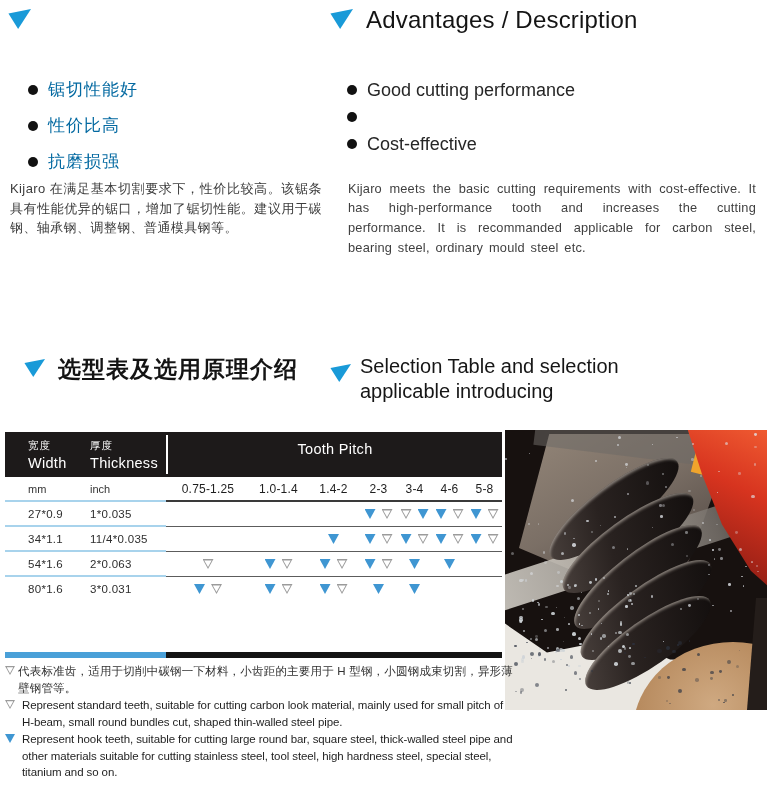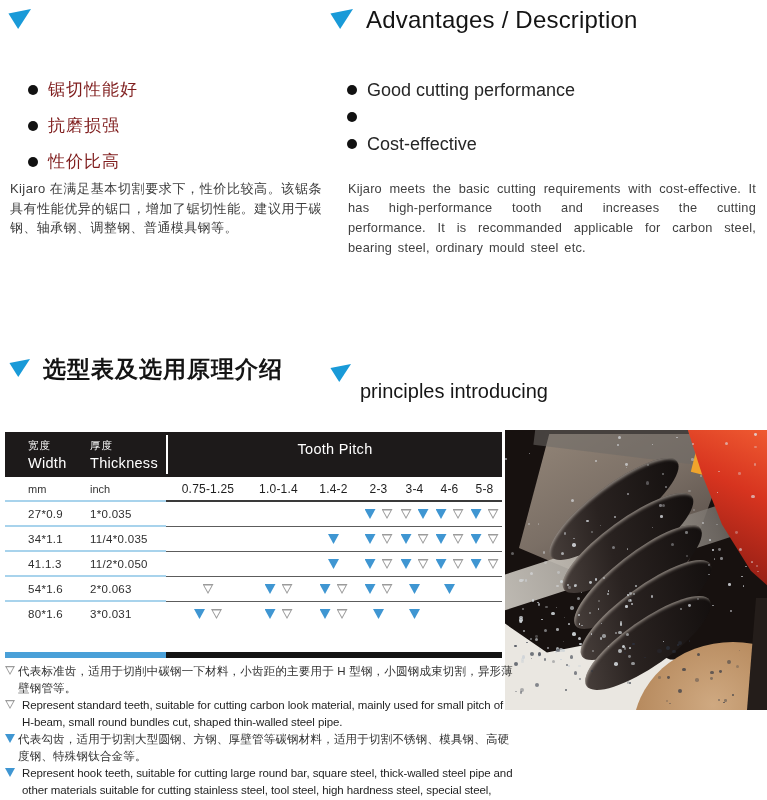--- a/index.html
+++ b/index.html
@@ -14,21 +14,21 @@
   .h-marker{width:23px;height:20px;background:#199ad8;flex:0 0 auto;
     clip-path:polygon(2% 22%,100% 0,44% 100%);margin-top:3px;}
   .h-title{margin-left:13px;font-size:24px;color:#141414;letter-spacing:.2px;line-height:27px;}
   .h-title.cn{font-weight:bold;letter-spacing:1px;}
   .h-title.en{font-weight:500;}
   .h-marker.small{width:21px;height:18px;}
   
   .bullets{list-style:none;margin:0;padding:0;}
   .bullets li{display:flex;align-items:center;margin-bottom:9px;}
   .dot{width:10px;height:10px;border-radius:50%;background:#111;flex:0 0 auto;margin-right:10px;}
-  .bullets.cn li{font-size:17px;color:#7f1d1d;letter-spacing:1px;line-height:27px;}
+  .bullets.cn li{font-size:17px;color:#0369a1;letter-spacing:1px;line-height:27px;}
   .bullets.en li{font-size:18px;color:#262626;line-height:26px;}
   
   .para{text-align:justify;}
   .para.cn{font-size:13px;line-height:19.5px;color:#3c3c3c;letter-spacing:.4px;}
   .para.en{font-size:12.8px;line-height:19.6px;color:#3f3f3f;word-spacing:2px;letter-spacing:.2px;}
   
   .sel-title-en{font-size:20px;line-height:25px;color:#161616;font-weight:500;}
   
   #sel-table{left:5px;top:432px;width:497px;height:226px;}
   .thead{position:absolute;left:0;top:0;width:497px;height:45px;background:#1d1a1a;color:#fff;}
@@ -106,25 +106,25 @@
   <div class="h-row">
     <span class="h-marker"></span>
   </div>
   <ul class="bullets cn abs" style="left:20px;top:70px;width:280px;">
     <li>
         <span class="dot"></span>
         <span>锯切性能好</span>
       </li>
     <li>
         <span class="dot"></span>
+        <span>性价比高</span>
+      </li>
+    <li>
+        <span class="dot"></span>
         <span>抗磨损强</span>
-      </li>
-    <li>
-        <span class="dot"></span>
-        <span>性价比高</span>
       </li>
   </ul>
   <p class="para cn abs" style="left:2px;top:160px;width:312px;">Kijaro 在满足基本切割要求下，性价比较高。该锯条具有性能优异的锯口，增加了锯切性能。建议用于碳钢、轴承钢、调整钢、普通模具钢等。</p>
 </section>
 
 <section class="abs" style="left:330px;top:6px;width:432px;">
   <div class="h-row">
     <span class="h-marker"></span>
     <span class="h-title en">Advantages / Description</span>
   </div>
@@ -137,29 +137,29 @@
         <span class="dot"></span>
       </li>
     <li>
         <span class="dot"></span>
         <span>Cost-effective</span>
       </li>
   </ul>
   <p class="para en abs" style="left:18px;top:160px;width:408px;">Kijaro meets the basic cutting requirements with cost-effective. It has high-performance tooth and increases the cutting performance. It is recommanded applicable for carbon steel, bearing steel, ordinary mould steel etc.</p>
 </section>
 
-<div class="abs h-row" style="left:9px;top:356px;">
+<div class="abs h-row" style="left:24px;top:356px;">
   <span class="h-marker small"></span>
   <span class="h-title cn" style="font-size:23px;">选型表及选用原理介绍</span>
 </div>
 <div class="abs" style="left:330px;top:354px;width:360px;">
   <span class="h-marker small abs" style="left:0;top:7px;"></span>
   <div class="sel-title-en" style="margin-left:30px;">
-    <br>
-    <span>principles introducing</span>
+    <span>Selection Table and selection</span><br>
+    <span>applicable introducing</span>
   </div>
 </div>
 
 <div class="abs" id="sel-table">
   <div class="thead">
     <div class="th-w">
       <span class="th-cn">宽度</span>
       <span class="th-en">Width</span>
     </div>
     <div class="th-t">
@@ -185,31 +185,20 @@
         <div class="mark-col" style="left: 355px; width: 37px;"><span class="tri tri-f"></span><span class="tri tri-o"></span></div>
         <div class="mark-col" style="left: 392px; width: 35px;"><span class="tri tri-o"></span><span class="tri tri-f"></span></div>
         <div class="mark-col" style="left: 427px; width: 35px;"><span class="tri tri-f"></span><span class="tri tri-o"></span></div>
         <div class="mark-col" style="left: 462px; width: 35px;"><span class="tri tri-f"></span><span class="tri tri-o"></span></div>
         <i class="sep-blue" style="position: absolute; bottom: 0px; left: 0px; width: 161px; height: 2px; background: rgb(168, 211, 236);"></i>
         <i class="sep-gray"></i>
       </div>
       <div class="t-row">
         <div class="cell-w">34*1.1</div>
         <div class="cell-t">11/4*0.035</div>
-        <div class="mark-col" style="left: 302px; width: 53px;"><span class="tri tri-f"></span></div>
-        <div class="mark-col" style="left: 355px; width: 37px;"><span class="tri tri-f"></span><span class="tri tri-o"></span></div>
-        <div class="mark-col" style="left: 392px; width: 35px;"><span class="tri tri-f"></span><span class="tri tri-o"></span></div>
-        <div class="mark-col" style="left: 427px; width: 35px;"><span class="tri tri-f"></span><span class="tri tri-o"></span></div>
-        <div class="mark-col" style="left: 462px; width: 35px;"><span class="tri tri-f"></span><span class="tri tri-o"></span></div>
-        <i class="sep-blue" style="position: absolute; bottom: 0px; left: 0px; width: 161px; height: 2px; background: rgb(168, 211, 236);"></i>
-        <i class="sep-gray"></i>
-      </div>
-      <div class="t-row">
-        <div class="cell-w">41.1.3</div>
-        <div class="cell-t">11/2*0.050</div>
         <div class="mark-col" style="left: 302px; width: 53px;"><span class="tri tri-f"></span></div>
         <div class="mark-col" style="left: 355px; width: 37px;"><span class="tri tri-f"></span><span class="tri tri-o"></span></div>
         <div class="mark-col" style="left: 392px; width: 35px;"><span class="tri tri-f"></span><span class="tri tri-o"></span></div>
         <div class="mark-col" style="left: 427px; width: 35px;"><span class="tri tri-f"></span><span class="tri tri-o"></span></div>
         <div class="mark-col" style="left: 462px; width: 35px;"><span class="tri tri-f"></span><span class="tri tri-o"></span></div>
         <i class="sep-blue" style="position: absolute; bottom: 0px; left: 0px; width: 161px; height: 2px; background: rgb(168, 211, 236);"></i>
         <i class="sep-gray"></i>
       </div>
       <div class="t-row">
         <div class="cell-w">54*1.6</div>
@@ -473,21 +462,17 @@
 
 <div class="abs" id="notes">
     <div class="note cn">
       <span class="n-marker"><span class="tri tri-o"></span></span>
       <span class="note-text">代表标准齿，适用于切削中碳钢一下材料，小齿距的主要用于 H 型钢，小圆钢成束切割，异形薄壁钢管等。</span>
     </div>
     <div class="note en">
       <span class="n-marker"><span class="tri tri-o"></span></span>
       <span class="note-text">Represent standard teeth, suitable for cutting carbon look material, mainly used for small pitch of H-beam, small round bundles cut, shaped thin-walled steel pipe.</span>
     </div>
-    <div class="note cn">
-      <span class="n-marker"><span class="tri tri-f"></span></span>
-      <span class="note-text">代表勾齿，适用于切割大型圆钢、方钢、厚壁管等碳钢材料，适用于切割不锈钢、模具钢、高硬度钢、特殊钢钛合金等。</span>
-    </div>
     <div class="note en">
       <span class="n-marker"><span class="tri tri-f"></span></span>
       <span class="note-text">Represent hook teeth, suitable for cutting large round bar, square steel, thick-walled steel pipe and other materials suitable  for cutting stainless steel, tool steel, high hardness steel, special steel, titanium and so on.</span>
     </div>
   </div>
 
 </body></html>

